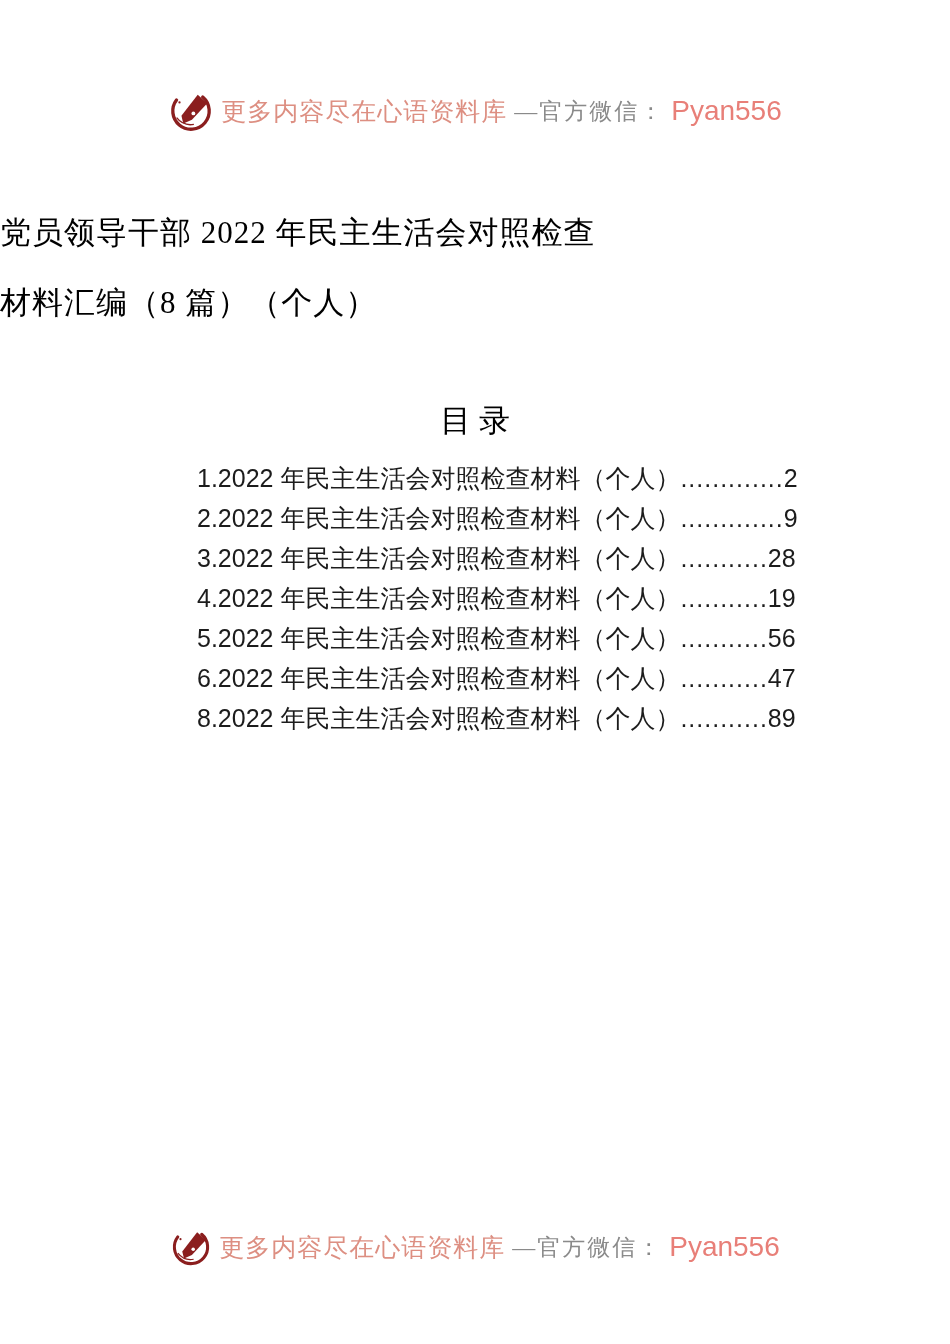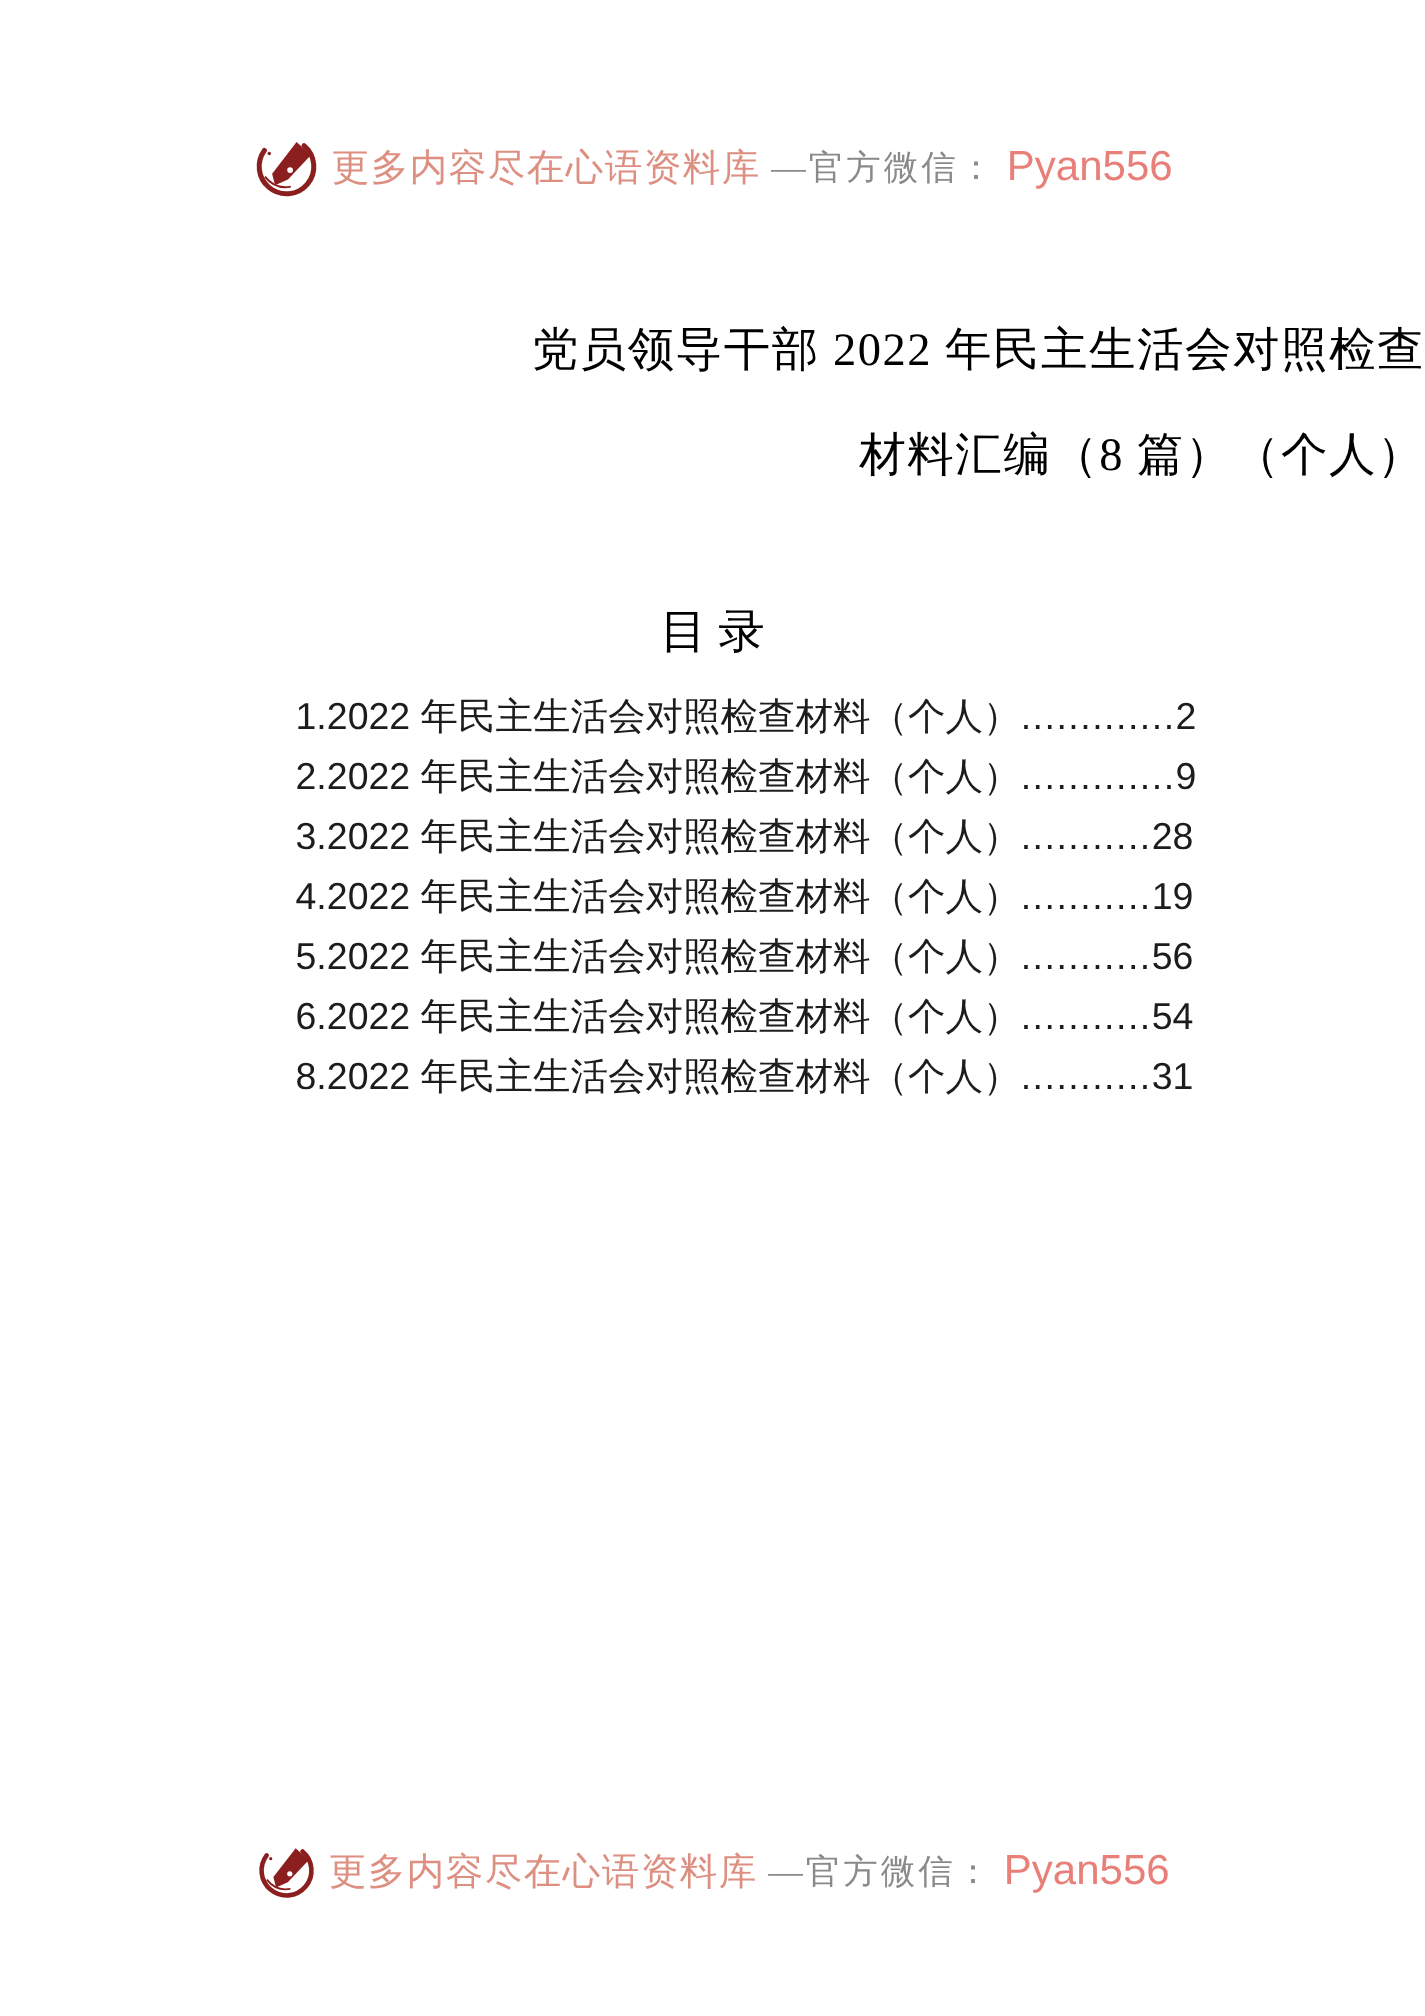--- a/index.html
+++ b/index.html
@@ -43,21 +43,21 @@
     color: #e87f78;
     font-size: 28px;
     font-family: "Liberation Sans", sans-serif;
   }
 
   
   .doc-title {
     position: absolute;
     top: 198px;
     left: 0; right: 0;
-    text-align: right;
+    text-align: left;
     font-family: "Liberation Serif", serif;
     font-size: 31px;
     font-weight: 400;
     letter-spacing: 1px;
   }
   .doc-title .line { line-height: 70px; }
 
   
   .toc-heading {
     position: absolute;
@@ -110,22 +110,22 @@
   </div>
 
   <div class="toc-heading">目 录</div>
 
   <div class="toc">
     <div class="toc-row"><span>1.2022 年民主生活会对照检查材料（个人）</span><span class="dots">.............</span><span>2</span></div>
     <div class="toc-row"><span>2.2022 年民主生活会对照检查材料（个人）</span><span class="dots">.............</span><span>9</span></div>
     <div class="toc-row"><span>3.2022 年民主生活会对照检查材料（个人）</span><span class="dots">...........</span><span>28</span></div>
     <div class="toc-row"><span>4.2022 年民主生活会对照检查材料（个人）</span><span class="dots">...........</span><span>19</span></div>
     <div class="toc-row"><span>5.2022 年民主生活会对照检查材料（个人）</span><span class="dots">...........</span><span>56</span></div>
-    <div class="toc-row"><span>6.2022 年民主生活会对照检查材料（个人）</span><span class="dots">...........</span><span>54</span></div>
-    <div class="toc-row"><span>8.2022 年民主生活会对照检查材料（个人）</span><span class="dots">...........</span><span>31</span></div>
+    <div class="toc-row"><span>6.2022 年民主生活会对照检查材料（个人）</span><span class="dots">...........</span><span>47</span></div>
+    <div class="toc-row"><span>8.2022 年民主生活会对照检查材料（个人）</span><span class="dots">...........</span><span>89</span></div>
   </div>
 
   <div class="watermark footer">
     <svg class="wm-logo" viewBox="0 0 48 48" aria-hidden="true">
       <circle cx="24" cy="24" r="19" fill="none" stroke="#8b1e1e" stroke-width="3.5" stroke-dasharray="88 32" stroke-linecap="round" transform="rotate(-50 24 24)"></circle>
       <path d="M31 7 L41 16 L25 33 L16 37 L14 29 Z" fill="#8b1e1e"></path>
       <circle cx="26.5" cy="26.5" r="2" fill="#ffffff"></circle>
       <path d="M9 31 q7 9 18 7" stroke="#8b1e1e" stroke-width="1.4" fill="none"></path>
       <circle cx="12" cy="15" r="1.2" fill="#8b1e1e"></circle>
     </svg>

